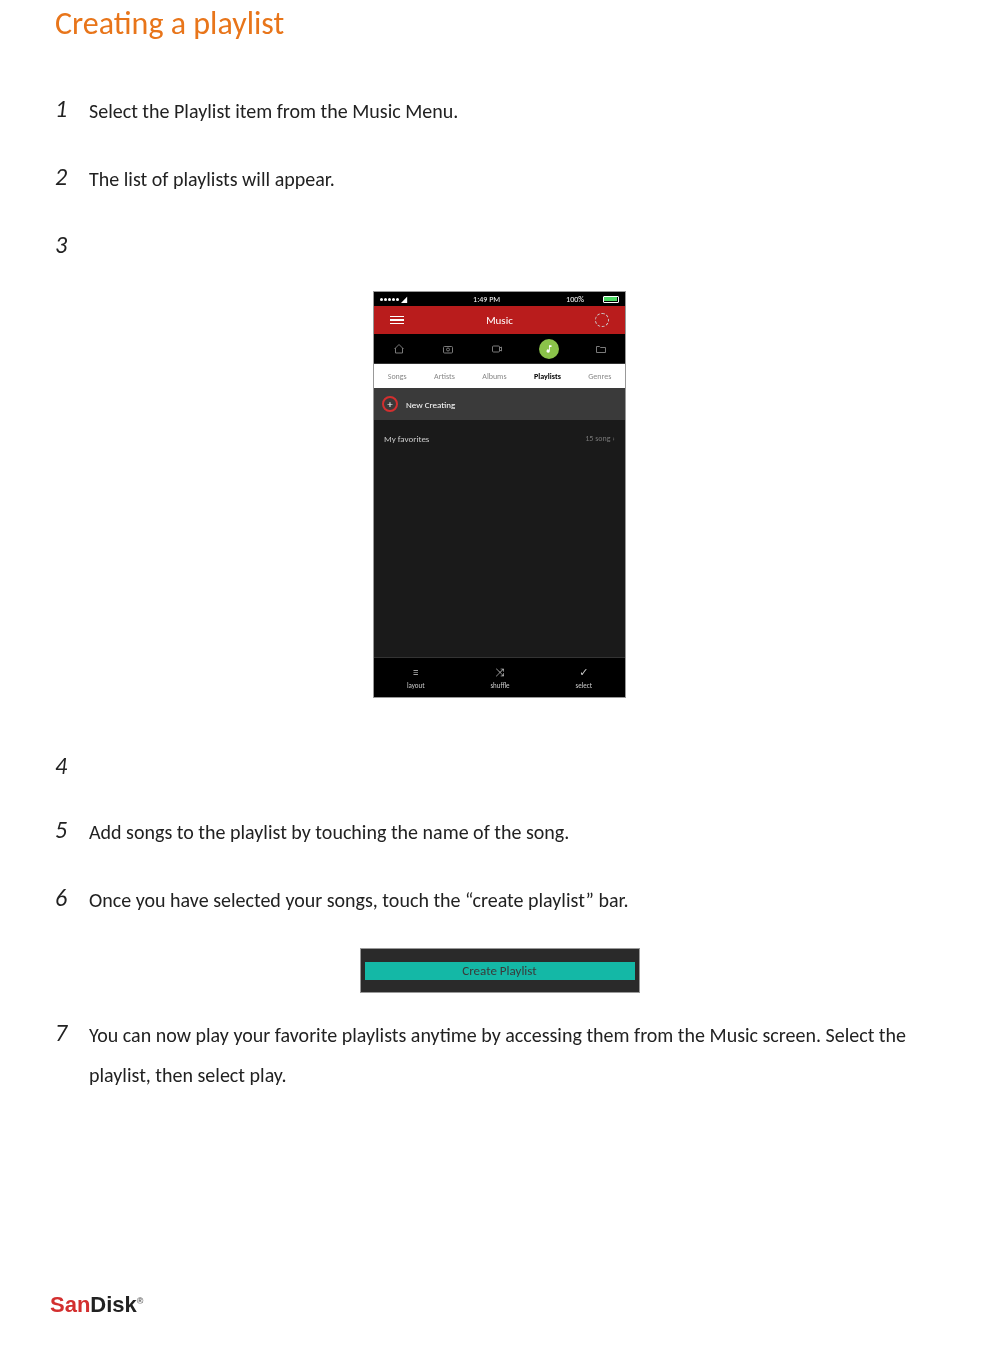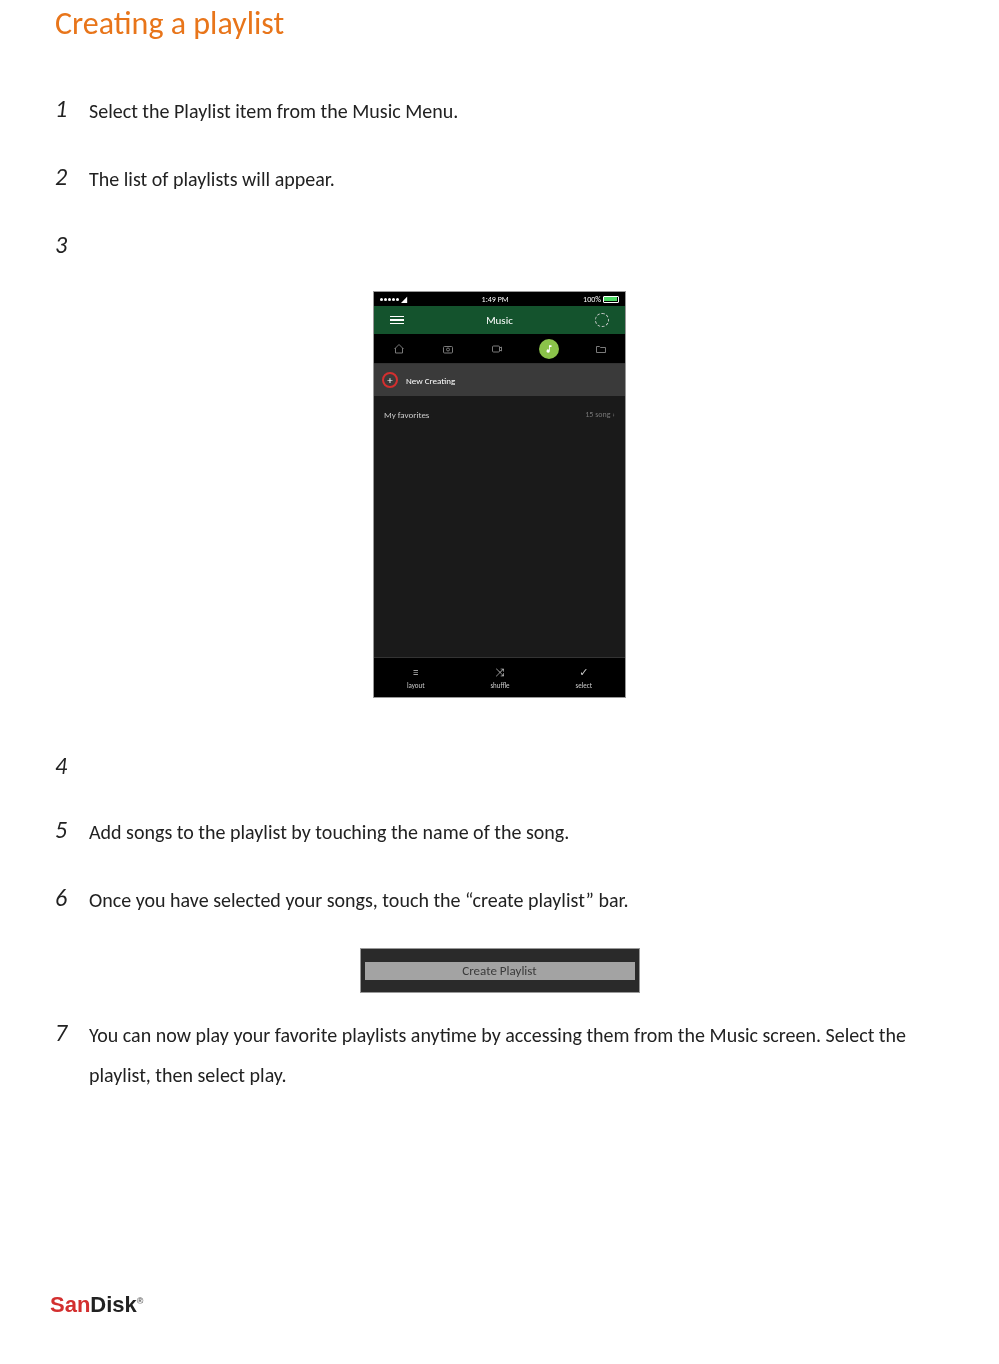--- a/index.html
+++ b/index.html
@@ -55,26 +55,26 @@
       background: #000;
       display: flex;
       justify-content: space-between;
       align-items: center;
       padding: 0 6px;
       font-size: 8px;
     }
     .status-left { display: flex; align-items: center; gap: 2px; }
     .dots { display: flex; gap: 1px; }
     .dot { width: 3px; height: 3px; border-radius: 50%; background: #fff; }
-    .battery { display: flex; align-items: center; gap: 2px; }
+    .battery { display: flex; align-items: center; gap: 19px; }
     .bat-body { width: 16px; height: 7px; border: 0.5px solid #fff; border-radius: 1px; padding: 0.5px; }
     .bat-fill { width: 100%; height: 100%; background: #4cd964; }
     .app-header {
       height: 28px;
-      background: #14532d;
+      background: #b91c1c;
       display: flex;
       justify-content: space-between;
       align-items: center;
       padding: 0 16px;
     }
     .hamburger { width: 14px; display: flex; flex-direction: column; gap: 2px; }
     .hamburger span { height: 1.5px; background: #fff; }
     .app-title { font-size: 11px; font-weight: 500; }
     .clock-icon { width: 14px; height: 14px; border: 1px dashed #ccc; border-radius: 50%; }
     .main-nav {
@@ -151,21 +151,21 @@
       height: 45px;
       border: 1px solid #999;
       background: #2a2a2a;
       display: flex;
       align-items: center;
       justify-content: center;
     }
     .create-bar-inner {
       width: 270px;
       height: 18px;
-      background: #a3a3a3;
+      background: #14b8a6;
       display: flex;
       align-items: center;
       justify-content: center;
       color: #3a3a3a;
       font-size: 13px;
     }
     .logo {
       position: absolute;
       bottom: 46px;
       left: 50px;
@@ -249,20 +249,27 @@
           <svg width="10" height="10" viewBox="0 0 24 24" fill="#fff">
             <path d="M12 3v10.55A4 4 0 1 0 14 17V7h4V3h-6z"></path>
           </svg>
         </div>
       <div class="nav-icon">
           <svg width="12" height="12" viewBox="0 0 24 24" fill="none" stroke="#ccc" stroke-width="2">
             <path d="M3 7h6l2 2h10v10H3z"></path>
           </svg>
         </div>
     </div>
+    <div class="sub-tabs">
+      <span class="sub-tab">Songs</span>
+      <span class="sub-tab">Artists</span>
+      <span class="sub-tab">Albums</span>
+      <span class="sub-tab active">Playlists</span>
+      <span class="sub-tab">Genres</span>
+    </div>
     <div class="new-playlist-row">
       <div class="plus-highlight">+</div>
       <span>New Creating</span>
     </div>
     <div class="playlist-row">
       <span>My favorites</span>
       <span class="playlist-meta">15 song  ›</span>
     </div>
     <div class="phone-spacer"></div>
     <div class="bottom-bar">

